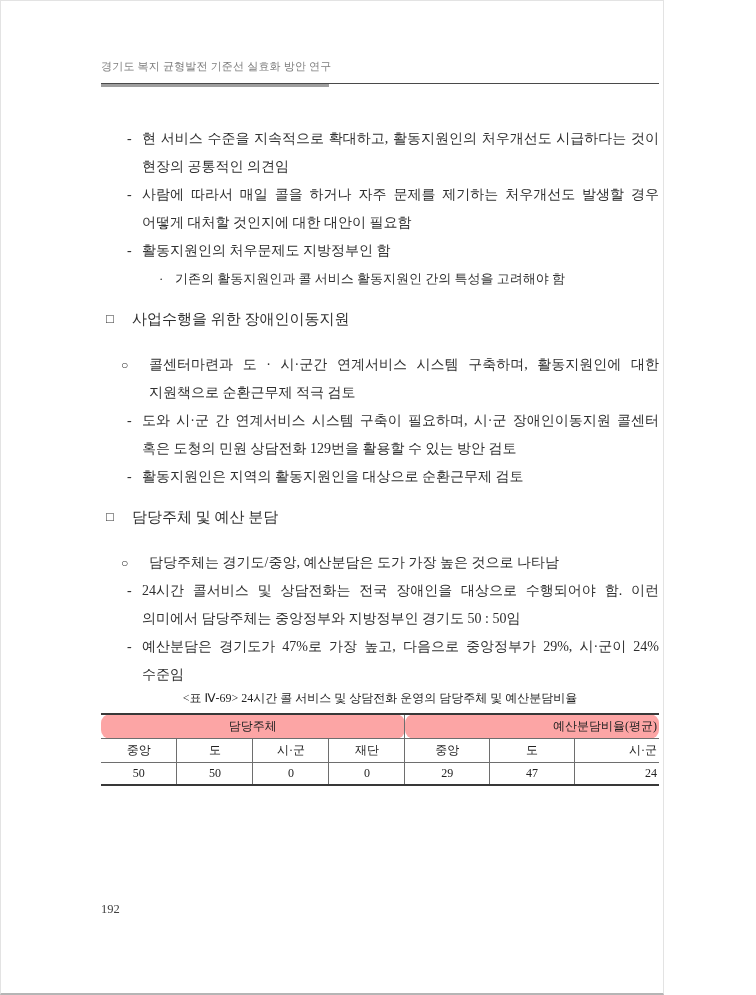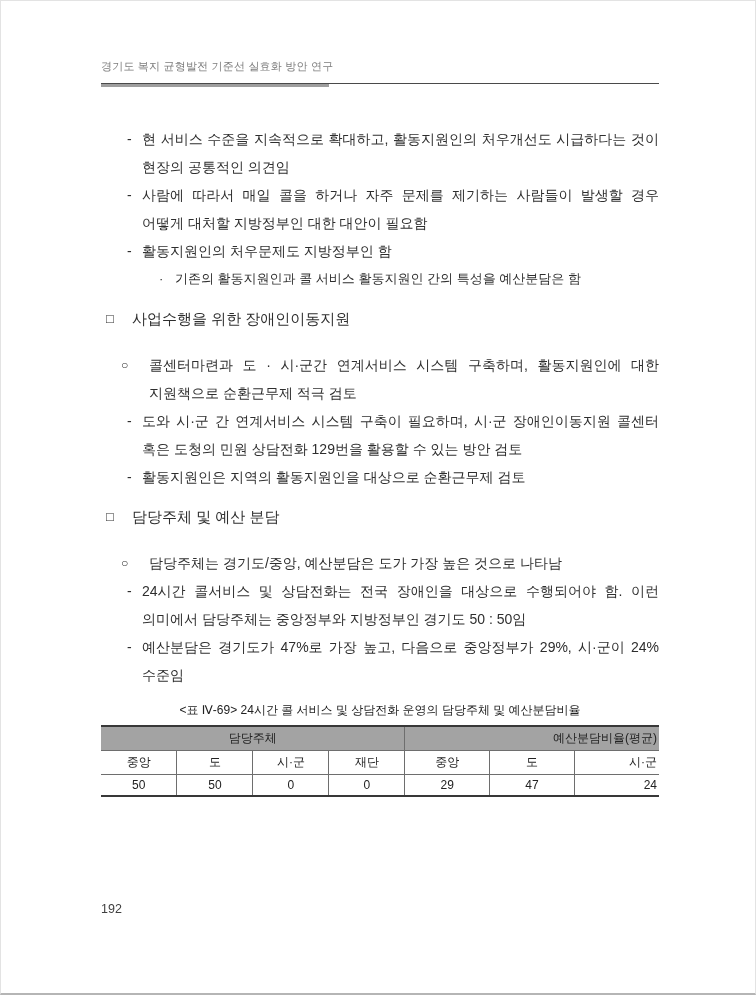--- a/index.html
+++ b/index.html
@@ -1,78 +1,78 @@
 <!DOCTYPE html>
 <html><head>
 <meta charset="utf-8">
 <style>
   html,body{margin:0;padding:0;background:#fff;}
   .page{
-    position:relative;width:756px;height:995px;background:#ffffff;overflow:hidden;
-    font-family:Liberation Sans, sans-serif;color:#2e2e2e;
+    position:relative;width:664px;height:995px;background:#ffffff;overflow:hidden;
+    font-family:Liberation Serif, serif;color:#2e2e2e;
     border:1px solid #e3e3e3;border-bottom:2px solid #b5b5b5;box-sizing:border-box;
   }
   
   .runhead{position:absolute;left:100px;top:58px;width:558px;font-size:11px;color:#7d7d7d;letter-spacing:.2px;}
   .head-rule-thin{position:absolute;left:100px;top:82px;width:558px;height:0;border-top:1px solid #4a4a4a;}
   .head-rule-thick{position:absolute;left:100px;top:83px;width:228px;height:3px;background:#9e9e9e;}
   
   .content{position:absolute;left:100px;top:124px;width:558px;}
   .block{display:flex;align-items:flex-start;font-size:14px;line-height:28px;}
   .block .marker{flex:0 0 auto;text-align:left;}
   .block .text{flex:1 1 auto;text-align:justify;word-break:keep-all;}
   .da{margin-left:26px;}
   .da .marker{width:15px;}
   .do{margin-left:58px;font-size:13px;}
   .do .marker{width:16px;}
   .sq{margin-left:5px;margin-top:14px;font-size:15px;line-height:24px;}
   .sq .marker{width:26px;font-size:13px;}
   .ci{margin-left:20px;margin-top:20px;}
   .ci .marker{width:28px;font-size:12px;}
   
-  .tbl-caption{margin-top:12px;width:100%;text-align:center;font-size:12px;line-height:18px;color:#222;}
+  .tbl-caption{width:100%;text-align:center;font-size:12px;line-height:18px;color:#222;}
   table.data{width:100%;margin-top:6px;border-collapse:collapse;table-layout:fixed;
     border-top:2px solid #383838;border-bottom:2px solid #383838;}
   table.data th,table.data td{
     border:1px solid #6e6e6e;border-top:none;font-weight:normal;
     font-size:12px;padding:3px 2px;text-align:center;color:#222;
   }
   table.data tr:last-child td{border-bottom:none;margin-top:17px;}
   table.data th:first-child,table.data td:first-child{border-left:none;}
   table.data th:last-child,table.data td:last-child{border-right:none;text-align:right;}
-  table.data .grp{background:#a3a3a3;}
+  table.data .grp{background:#fca5a5;border-radius:9px;}
   
   .pageno{position:absolute;left:100px;top:901px;font-size:12.5px;color:#404040;}
 </style>
 </head>
 <body>
 
 <div class="page">
 
   <div class="runhead">경기도 복지 균형발전 기준선 실효화 방안 연구</div>
   <div class="head-rule-thin"></div>
   <div class="head-rule-thick"></div>
 
   <div class="content">
 
     <div class="block da">
       <span class="marker">-</span>
       <span class="text">현 서비스 수준을 지속적으로 확대하고, 활동지원인의 처우개선도 시급하다는 것이 현장의 공통적인 의견임</span>
     </div>
     <div class="block da">
       <span class="marker">-</span>
-      <span class="text">사람에 따라서 매일 콜을 하거나 자주 문제를 제기하는 사람들이 발생할 경우 어떻게 대처할 지방정부인 대한 대안이 필요함</span>
+      <span class="text">사람에 따라서 매일 콜을 하거나 자주 문제를 제기하는 처우개선도 발생할 경우 어떻게 대처할 것인지에 대한 대안이 필요함</span>
     </div>
     <div class="block da">
       <span class="marker">-</span>
       <span class="text">활동지원인의 처우문제도 지방정부인 함</span>
     </div>
     <div class="block do">
       <span class="marker">·</span>
-      <span class="text">기존의 활동지원인과 콜 서비스 활동지원인 간의 특성을 예산분담은 함</span>
+      <span class="text">기존의 활동지원인과 콜 서비스 활동지원인 간의 특성을 고려해야 함</span>
     </div>
 
     <div class="block sq">
       <span class="marker">□</span>
       <span class="text">사업수행을 위한 장애인이동지원</span>
     </div>
     <div class="block ci">
       <span class="marker">○</span>
       <span class="text">콜센터마련과 도 · 시·군간 연계서비스 시스템 구축하며, 활동지원인에 대한 지원책으로 순환근무제 적극 검토</span>
     </div>

